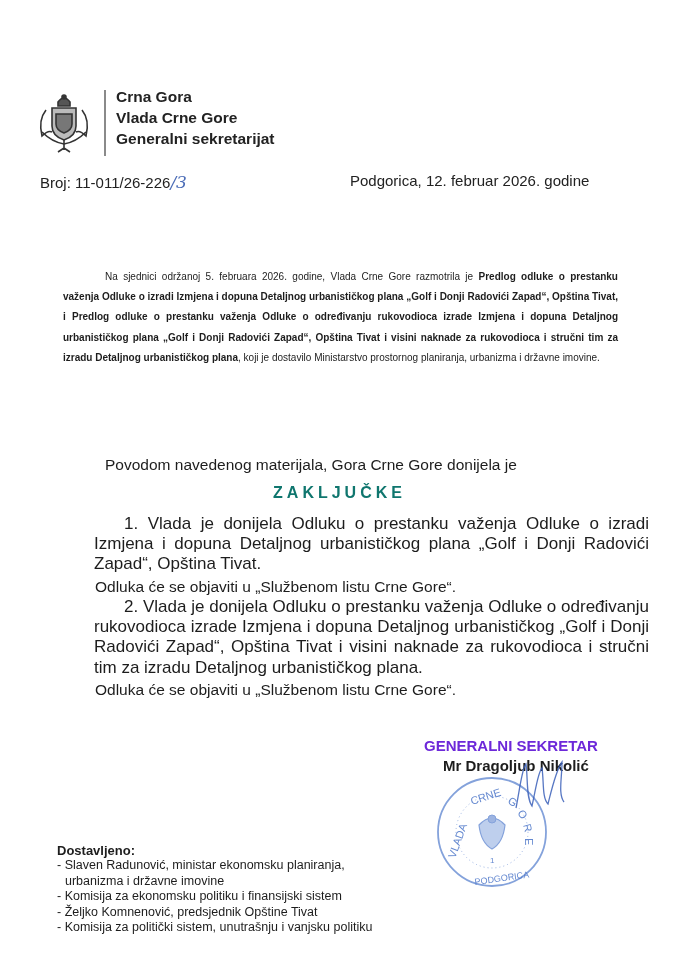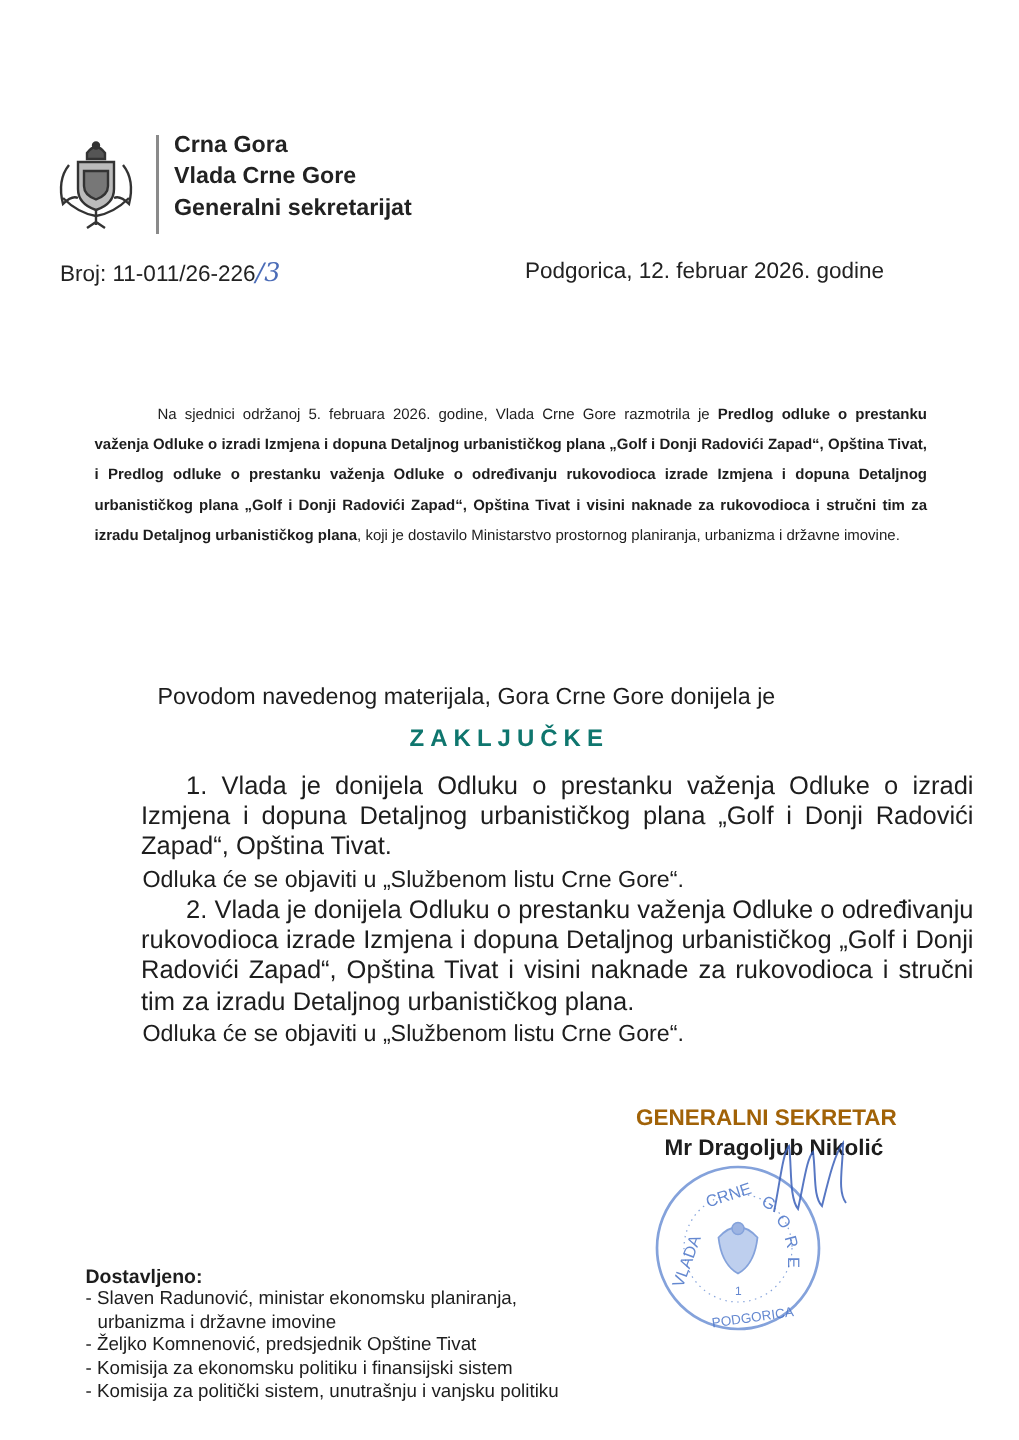--- a/index.html
+++ b/index.html
@@ -29,21 +29,21 @@
     .heading { position: absolute; left: 0; width: 679px; top: 484px; text-align: center; font-size: 16px; font-weight: bold; letter-spacing: 4px; color: #0f766e; }
 
     .item { position: absolute; left: 63px; width: 555px; font-size: 17px; line-height: 20.2px; text-align: justify; color: #1d1d1d; margin-left: 31px; }
     .item1 { top: 514px; }
     .pub1 { position: absolute; left: 95px; top: 578px; font-size: 15.5px; color: #1d1d1d; }
     .item2 { top: 597px; }
     .pub2 { position: absolute; left: 95px; top: 681px; font-size: 15.5px; color: #1d1d1d; }
     .indent { display: inline-block; width: 30px; }
 
     
-    .sig-title { position: absolute; left: 424px; top: 737px; font-size: 15px; font-weight: bold; color: #a16207; }
+    .sig-title { position: absolute; left: 424px; top: 737px; font-size: 15px; font-weight: bold; color: #6d28d9; }
     .sig-name { position: absolute; left: 443px; top: 757px; font-size: 15px; font-weight: bold; color: #1d1d1d; }
     .stamp { position: absolute; left: 435px; top: 775px; width: 115px; height: 115px; }
     .signature { position: absolute; left: 512px; top: 758px; width: 70px; height: 60px; }
 
     
     .dist { position: absolute; left: 57px; top: 795px; font-size: 12.5px; line-height: 15.4px; color: #1d1d1d; }
     .dist .dist-title { font-weight: bold; font-size: 13px; margin-top: 48px; }
     .dist .cont { padding-left: 8px; }
   </style>
 </head>
@@ -116,18 +116,18 @@
     </g>
   </svg>
   <svg class="signature" viewBox="0 0 70 60">
     <path d="M4 50 C8 30 10 10 14 6 C16 20 14 40 20 48 C24 30 26 14 30 10 C32 24 30 40 36 46 C40 30 44 12 50 4 C50 20 46 36 52 44" fill="none" stroke="#3a5fb8" stroke-width="1.3" opacity="0.85"></path>
   </svg>
 
   <div class="dist">
     <div class="dist-title">Dostavljeno:</div>
     <div>- Slaven Radunović, ministar ekonomsku planiranja,</div>
     <div class="cont">urbanizma i državne imovine</div>
+    <div>- Komisija za ekonomsku politiku i finansijski sistem</div>
     <div>- Željko Komnenović, predsjednik Opštine Tivat</div>
-    <div>- Komisija za ekonomsku politiku i finansijski sistem</div>
     <div>- Komisija za politički sistem, unutrašnju i vanjsku politiku</div>
   </div>
 
 </div>
 
 </body></html>

